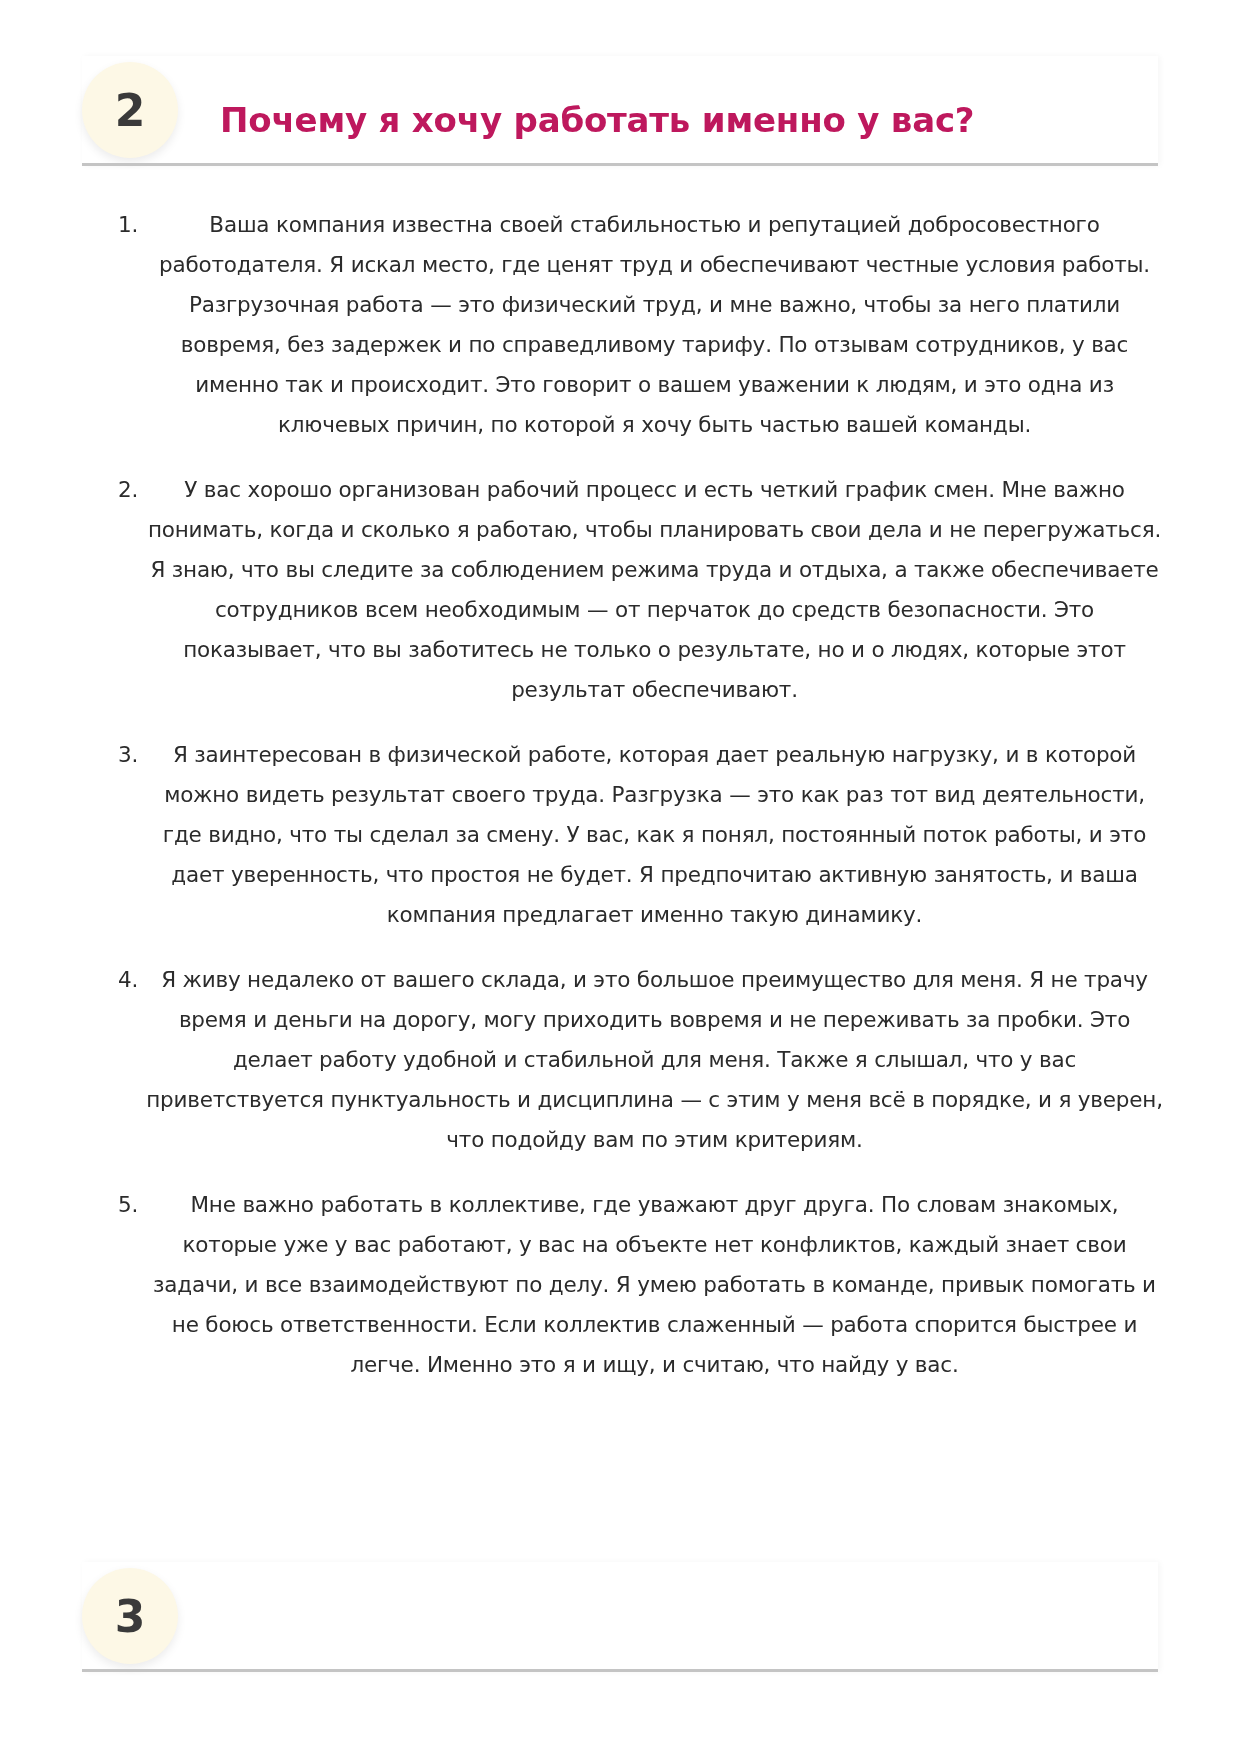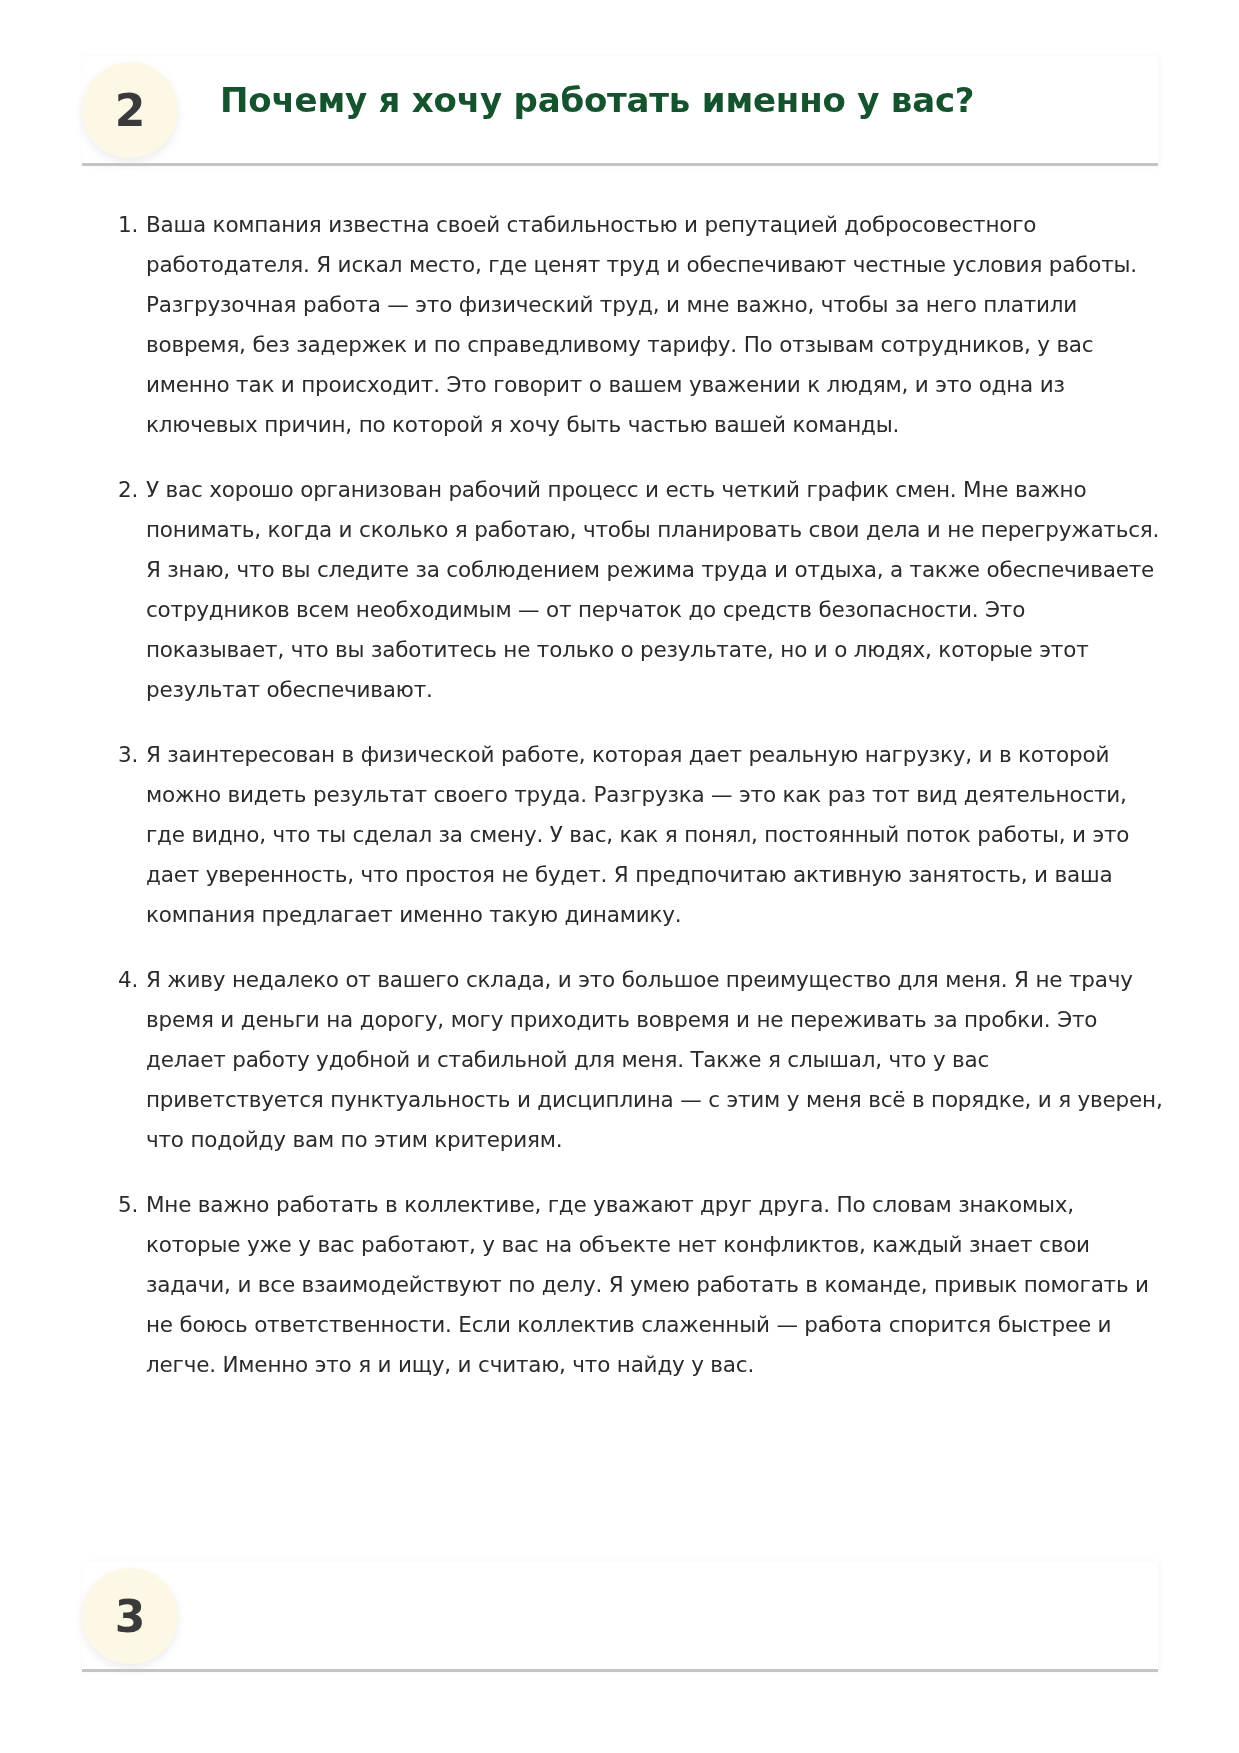--- a/index.html
+++ b/index.html
@@ -5,31 +5,31 @@
     html, body { margin: 0; padding: 0; background: #ffffff; }
     body { width: 1239px; height: 1753px; position: relative; overflow: hidden;
       font-family: "DejaVu Sans", "Liberation Sans", sans-serif; color: #2b2b2b; }
     .section-header { position: absolute; left: 82px; width: 1076px; height: 110px; }
     .section-header .box { position: absolute; left: 0; top: 0; right: 0; bottom: 0;
       background: #ffffff; box-shadow: 2px 0 6px rgba(0,0,0,0.04); }
     .num-circle { position: absolute; left: 0; top: 6px; width: 96px; height: 96px; border-radius: 50%;
       background: #fdf8e6; box-shadow: 0 4px 10px rgba(0,0,0,0.08);
       display: flex; align-items: center; justify-content: center;
       font-family: "DejaVu Sans", sans-serif; font-weight: bold; font-size: 44px; color: #3a3a3a; }
-    .sec-title { position: absolute; left: 138px; top: 24px; font-weight: bold; font-size: 34px;
-      color: #14532d; white-space: nowrap; letter-spacing: -0.2px; }
+    .sec-title { position: absolute; left: 138px; top: 44px; font-weight: bold; font-size: 34px;
+      color: #be185d; white-space: nowrap; letter-spacing: -0.2px; }
     .underline { position: absolute; left: 0; right: 0; bottom: 0; height: 3px; background: #c4c4c4; }
     #h2 { top: 56px; }
     #h3 { top: 1562px; }
     ol.reasons { position: absolute; left: 118px; top: 205px; width: 1045px; margin: 0; padding: 0;
       list-style: none; }
     ol.reasons li { position: relative; padding-left: 28px; font-size: 21.5px; line-height: 40px;
       margin-bottom: 25px; color: #2b2b2b; letter-spacing: -0.2px; }
     ol.reasons li .n { position: absolute; left: 0; top: 0; }
-    ol.reasons li .t { display: block; }
+    ol.reasons li .t { display: block; text-align: center; }
   </style>
 </head>
 <body>
 
 <div class="section-header" id="h2">
   <div class="box"></div>
   <div class="num-circle">
     <span>2</span>
   </div>
   <div class="sec-title">Почему я хочу работать именно у вас?</div>

